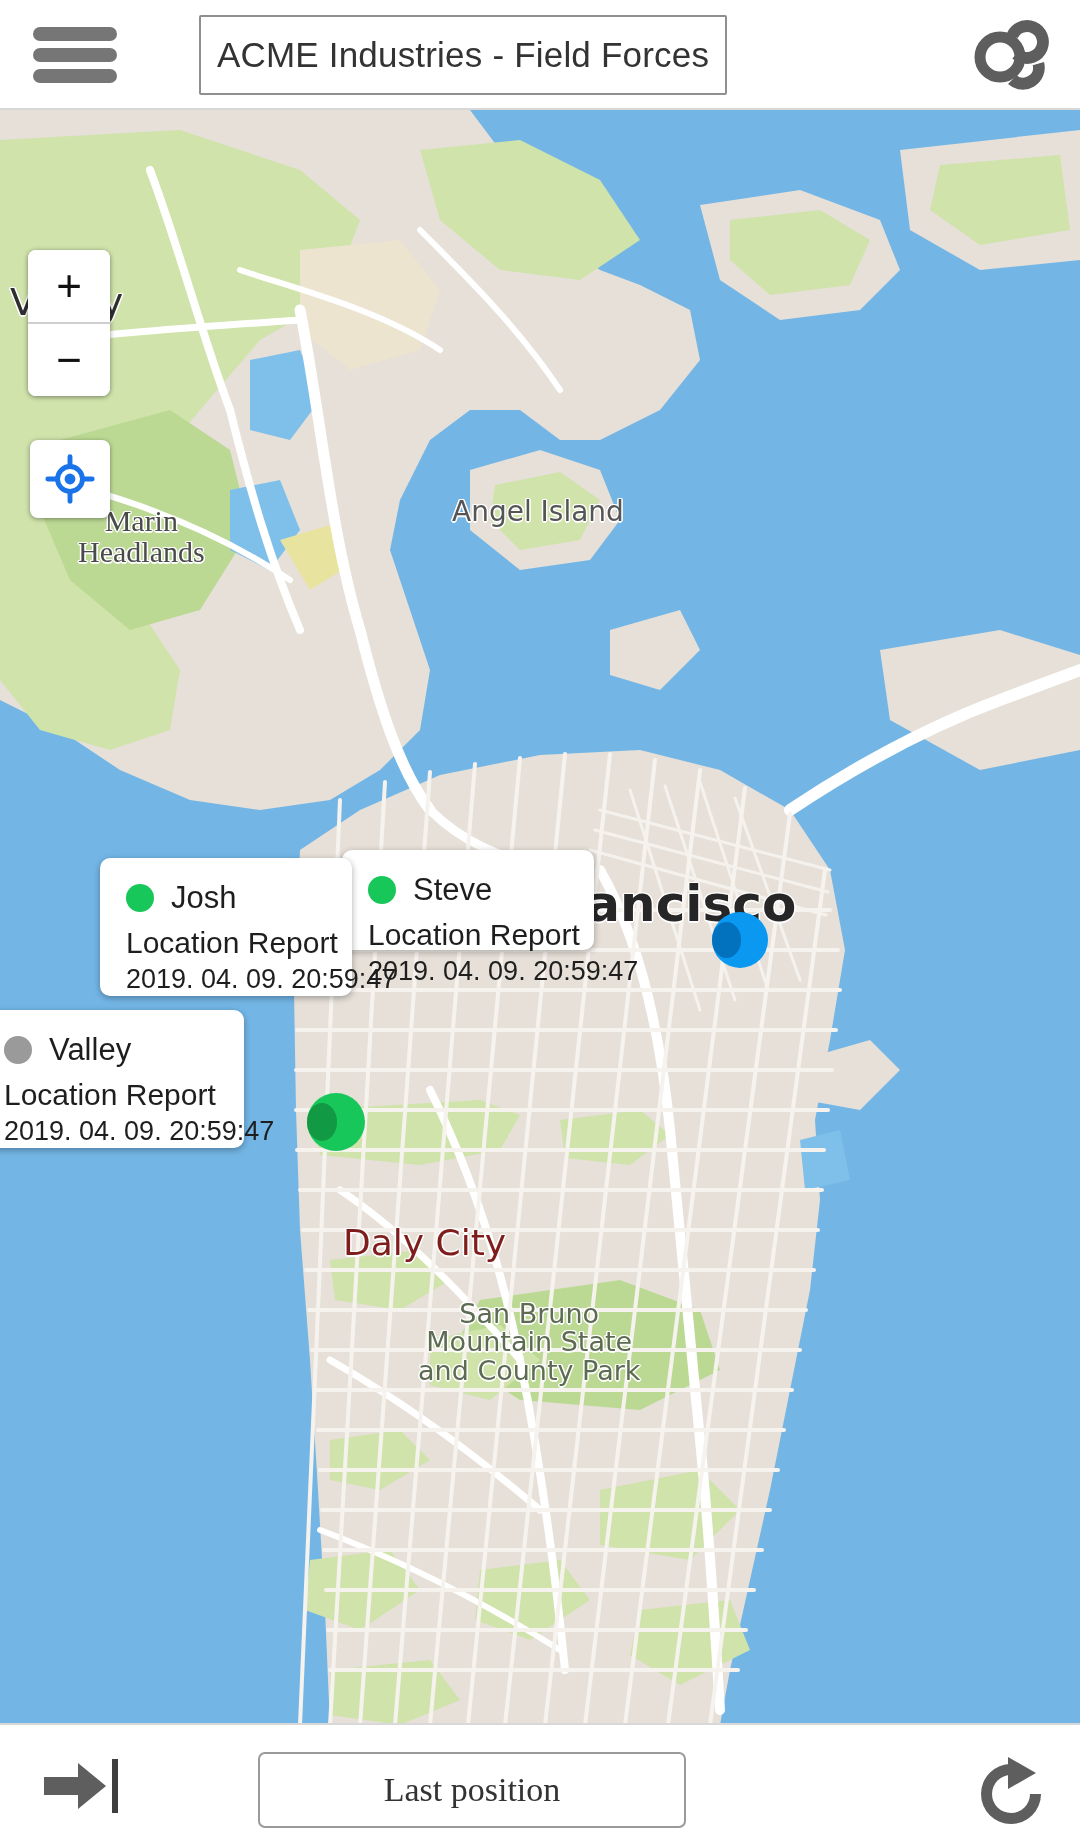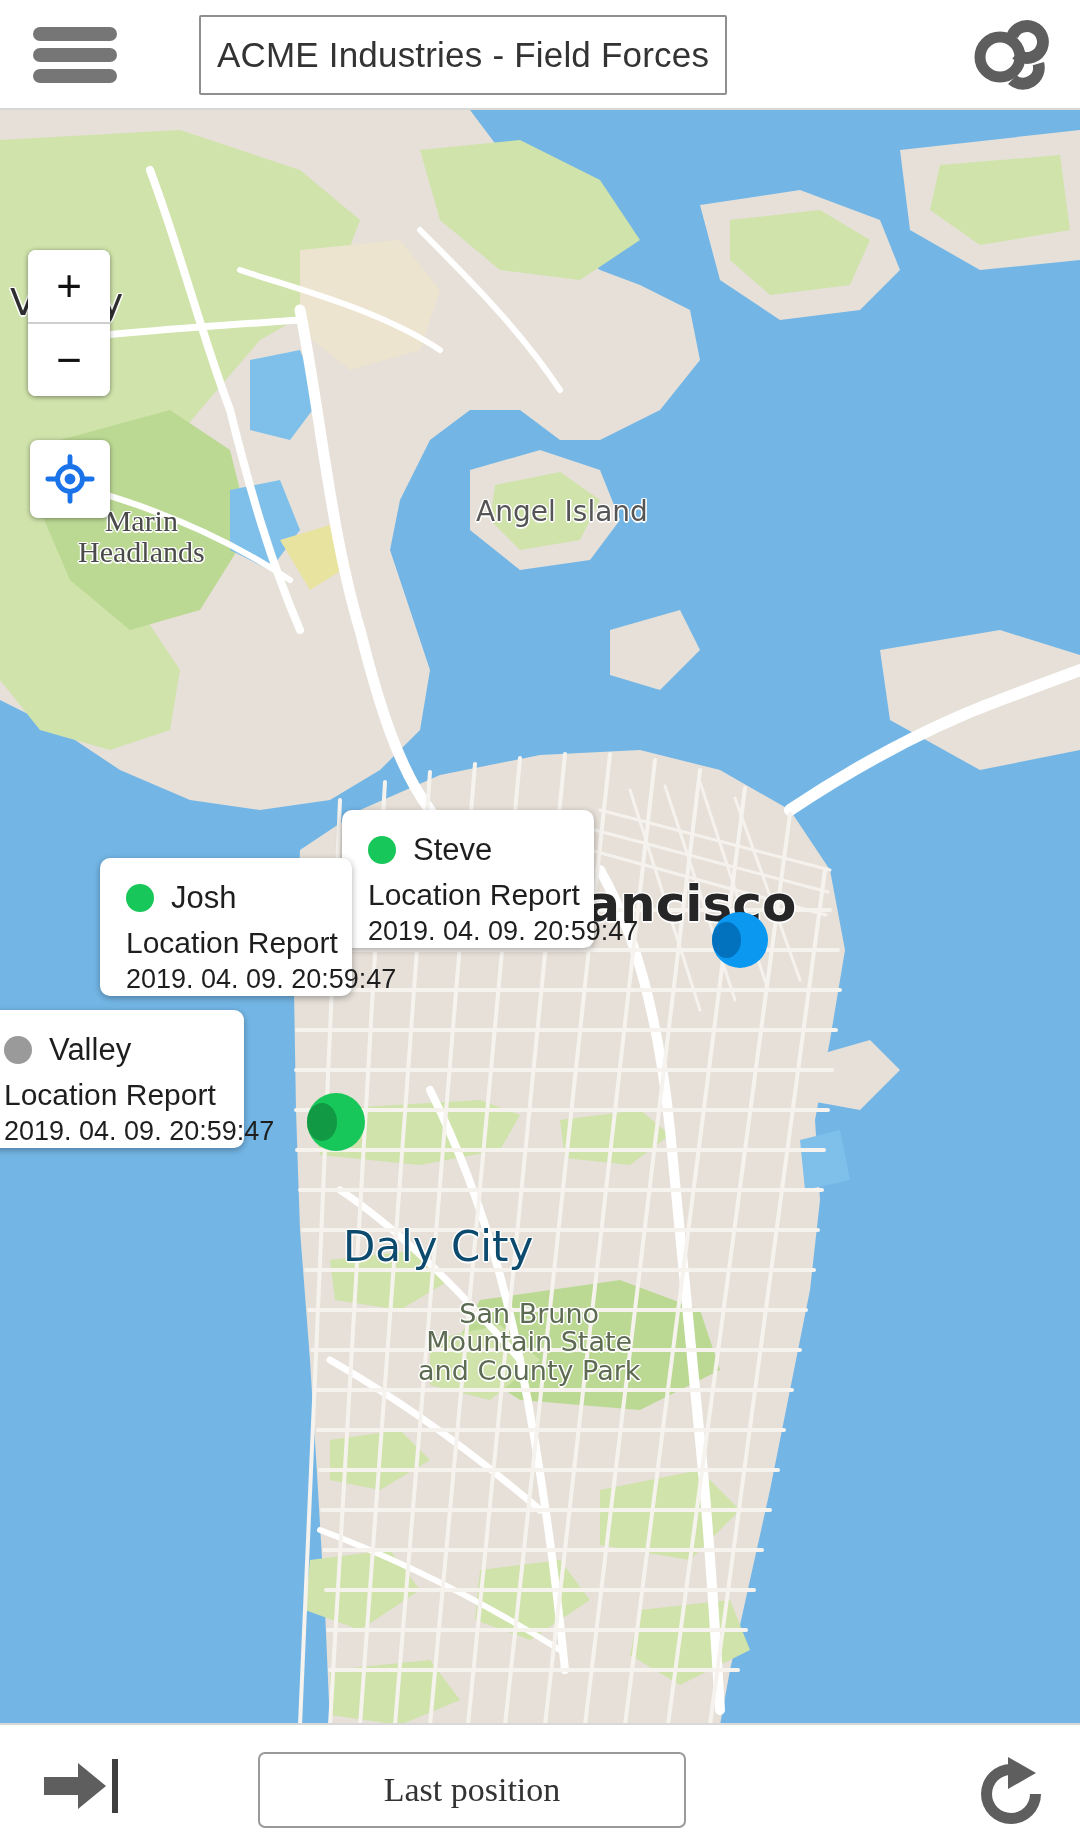--- a/index.html
+++ b/index.html
@@ -102,24 +102,24 @@
     white-space: pre;
     text-align: center;
     text-shadow:
        1.5px 0 0 rgba(255,255,255,.9), -1.5px 0 0 rgba(255,255,255,.9),
        0 1.5px 0 rgba(255,255,255,.9), 0 -1.5px 0 rgba(255,255,255,.9),
        1px 1px 0 rgba(255,255,255,.9), -1px -1px 0 rgba(255,255,255,.9),
        1px -1px 0 rgba(255,255,255,.9), -1px 1px 0 rgba(255,255,255,.9);
     pointer-events: none;
   }
   .lbl-mill-valley { left: 10px;  top: 170px; font-size: 38px; color: #2f2f2f; }
-  .lbl-angel       { left: 452px; top: 385px; font-size: 28px; color: #555555; margin-left: 24px; }
+  .lbl-angel       { left: 452px; top: 385px; font-size: 28px; color: #555555; }
   .lbl-marin       { left: 78px;  top: 395px; font-size: 30px; color: #4a4a4a; line-height: 1.04; font-family: Liberation Serif, serif; }
   .lbl-sf          { left: 408px; top: 765px; font-size: 50px; font-weight: bold; color: #262626; }
-  .lbl-daly        { left: 343px; top: 1112px;font-size: 42px; color: #0c4a6e; }
+  .lbl-daly        { left: 343px; top: 1112px;font-size: 36px; color: #7f1d1d; }
   .lbl-sanbruno    { left: 418px; top: 1190px;font-size: 27px; color: #5d6b52; line-height: 1.05; }
 
   
   .zoom-ctrl {
     position: absolute;
     left: 28px;
     top: 140px;
     width: 82px;
     border-radius: 8px;
     background: #ffffff;
@@ -188,21 +188,21 @@
   .info-card {
     position: absolute;
     background: #ffffff;
     border-radius: 10px;
     box-shadow: 0 2px 7px rgba(0,0,0,.33);
     padding: 22px 26px 24px 26px;
     box-sizing: border-box;
     cursor: pointer;
   }
   .card-josh   { left: 100px; top: 748px;  width: 252px; height: 138px; z-index: 31; }
-  .card-steve  { left: 342px; top: 700px;  width: 252px; height: 138px; z-index: 30; }
+  .card-steve  { left: 342px; top: 740px;  width: 252px; height: 100px; z-index: 30; }
   .card-thomas { left: -22px; top: 900px;  width: 266px; height: 138px; z-index: 32; }
 
   .card-head {
     display: flex;
     align-items: center;
     gap: 17px;
     margin-bottom: 10px;
   }
   .status-dot {
     width: 28px;

